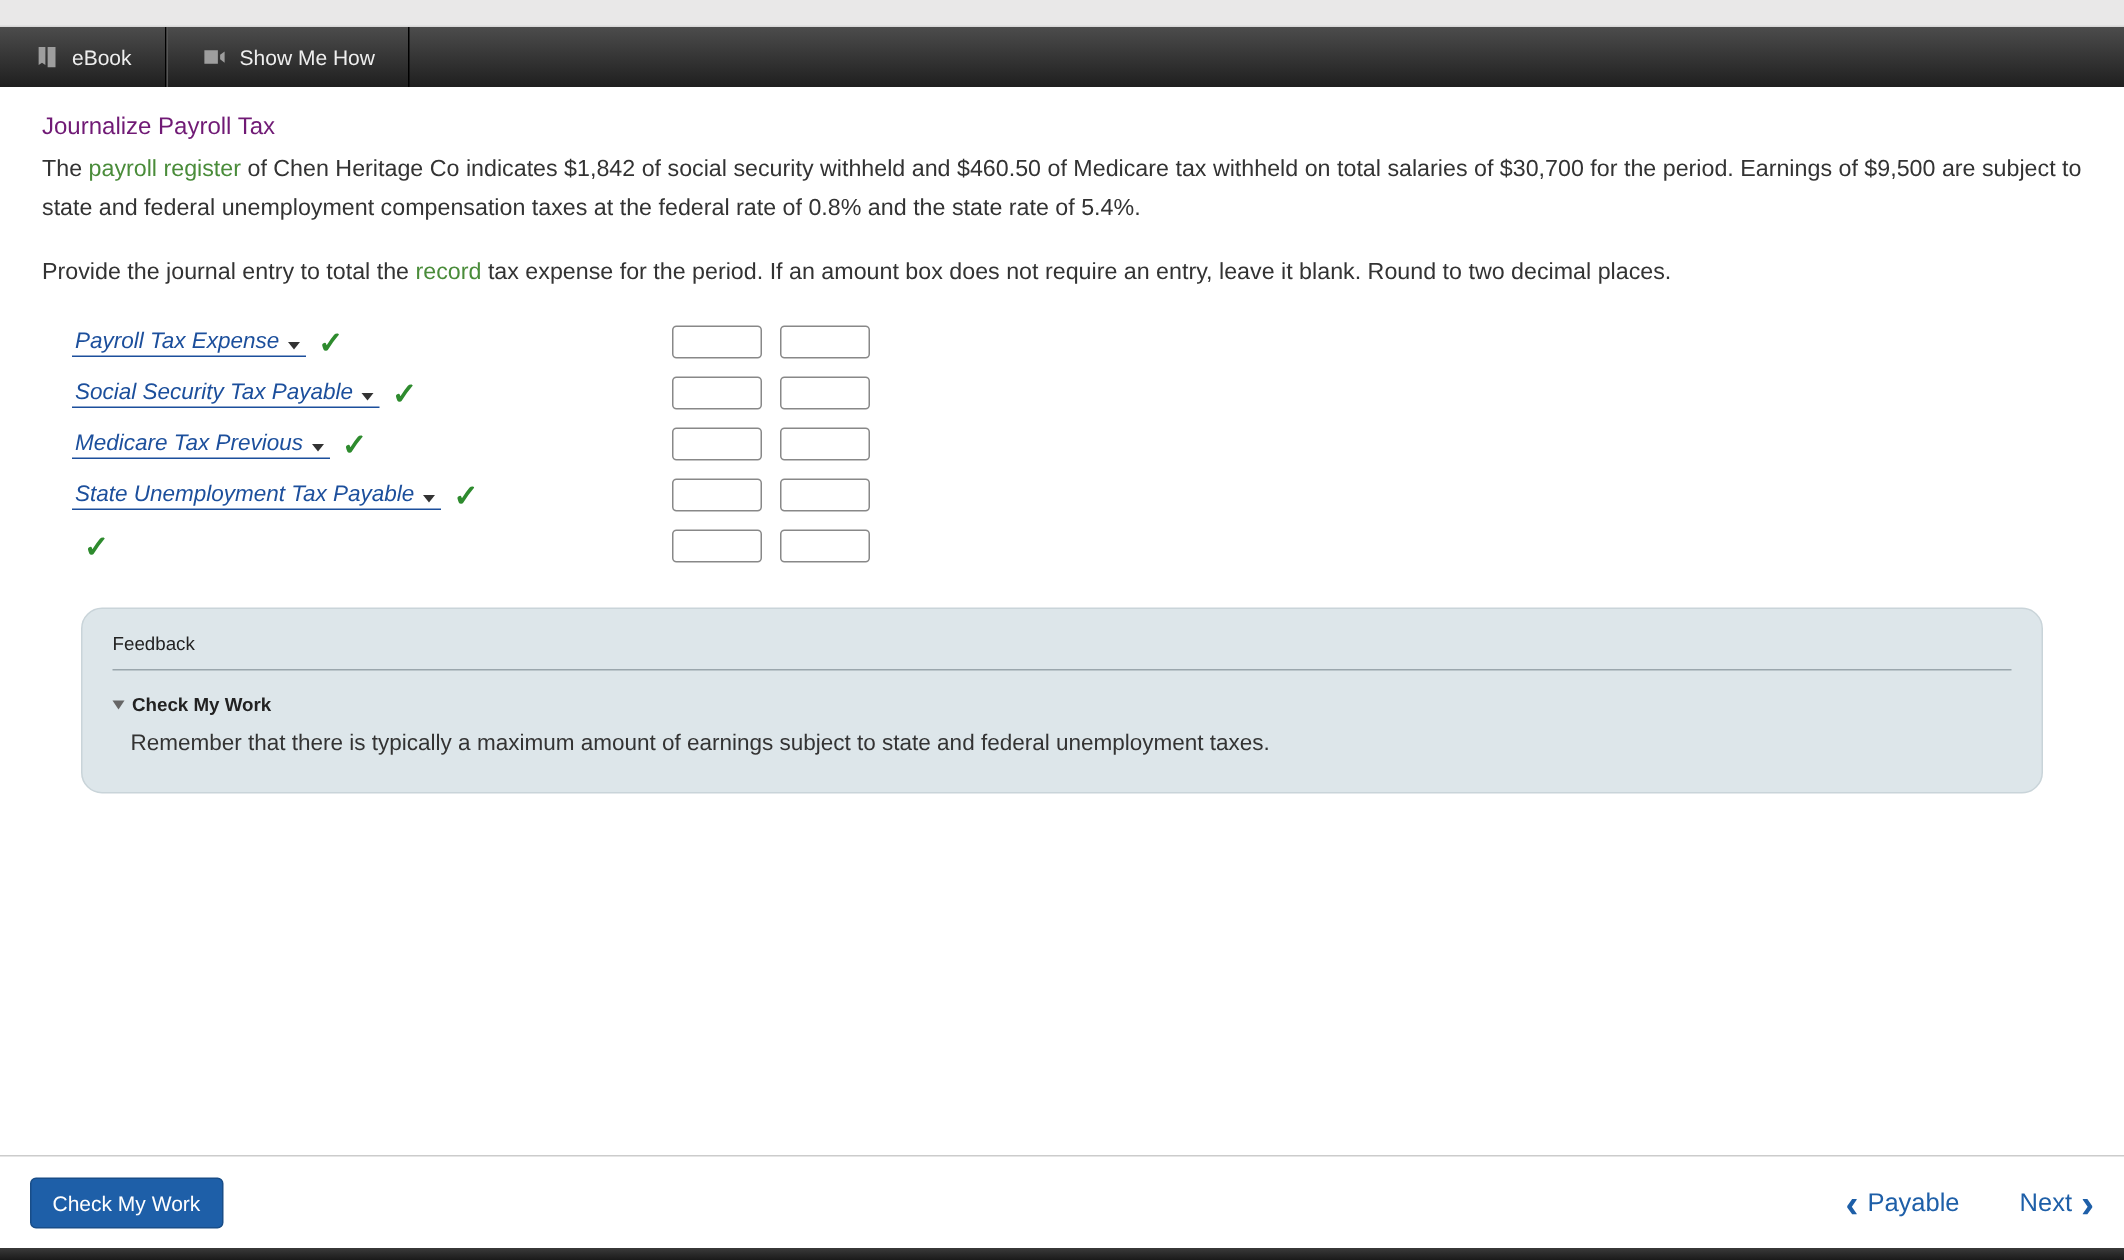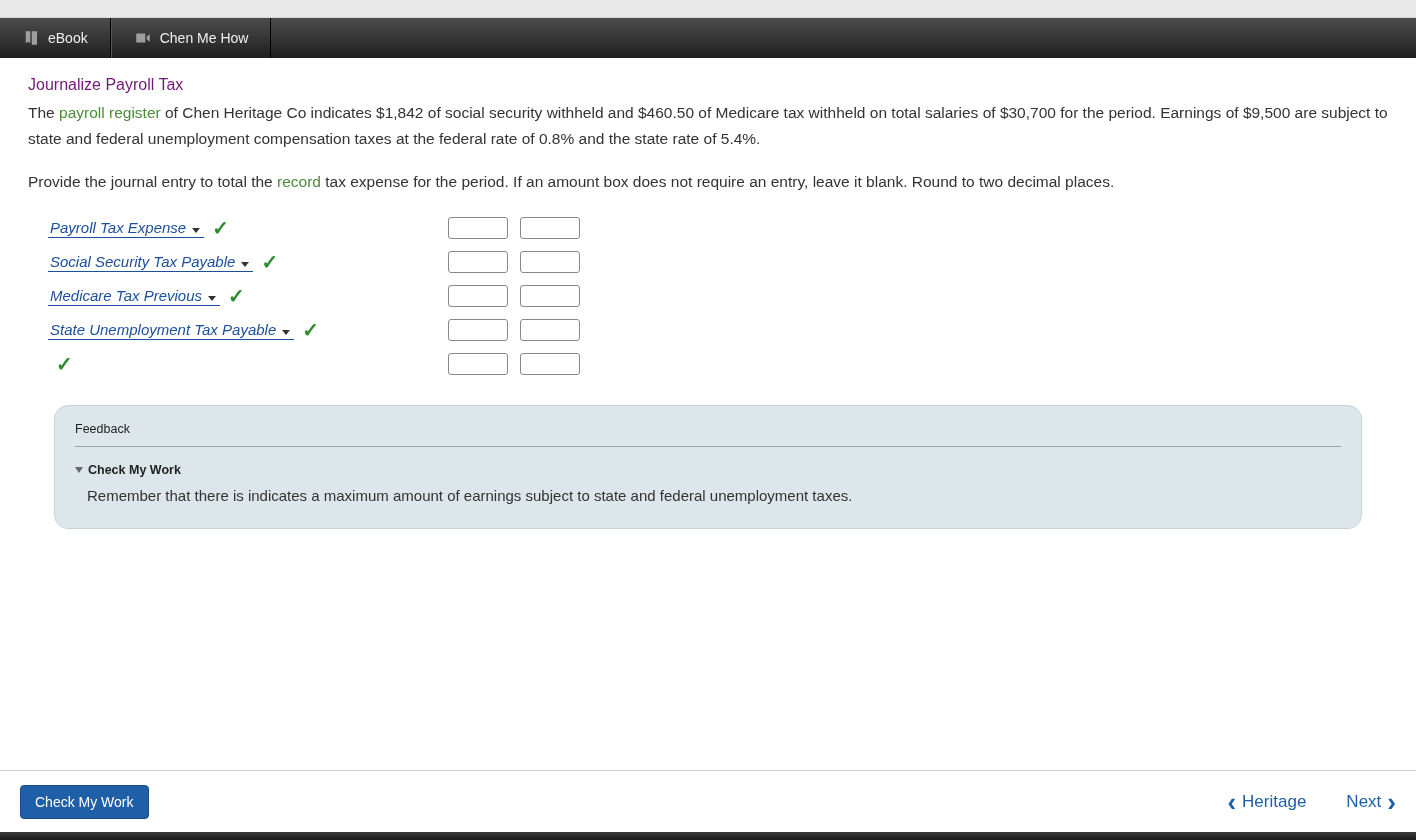--- a/index.html
+++ b/index.html
@@ -49,21 +49,21 @@
           </svg>
       </span>
       <span>eBook</span>
     </div>
     <div class="tool">
       <span class="icon-box">
         <svg width="18" height="18" viewBox="0 0 24 24">
             <path fill="#9e9e9e" d="M3 6h12v12H3zM17 10l4-3v10l-4-3z"></path>
           </svg>
       </span>
-      <span>Chen Me How</span>
+      <span>Show Me How</span>
     </div>
   </div>
 
   <div class="content">
     <div class="qtitle">Journalize Payroll Tax</div>
 
     <div class="para">
       <span>The </span><span class="keyword">payroll register</span><span> of Chen Heritage Co indicates $1,842 of social security withheld and $460.50 of Medicare tax withheld on total salaries of $30,700 for the period. Earnings of $9,500 are subject to state and federal unemployment compensation taxes at the federal rate of 0.8% and the state rate of 5.4%.</span>
     </div>
 
@@ -122,30 +122,30 @@
         </div>
       </div>
     </div>
 
     <div class="feedback">
       <div class="fb-title">Feedback</div>
       <div class="cmw-head">
         <span class="tri"></span>
         <span>Check My Work</span>
       </div>
-      <div class="fb-text">Remember that there is indicates a maximum amount of earnings subject to state and federal unemployment taxes.</div>
+      <div class="fb-text">Remember that there is typically a maximum amount of earnings subject to state and federal unemployment taxes.</div>
     </div>
   </div>
 
   <div class="footer">
     <button class="btn-primary">Check My Work</button>
     <div class="navlinks">
       <div class="navlink">
         <span class="chev">‹</span>
-        <span>Heritage</span>
+        <span>Payable</span>
       </div>
       <div class="navlink">
         <span>Next</span>
         <span class="chev">›</span>
       </div>
     </div>
   </div>
   <div class="bottombar"></div>
 </div>
 

